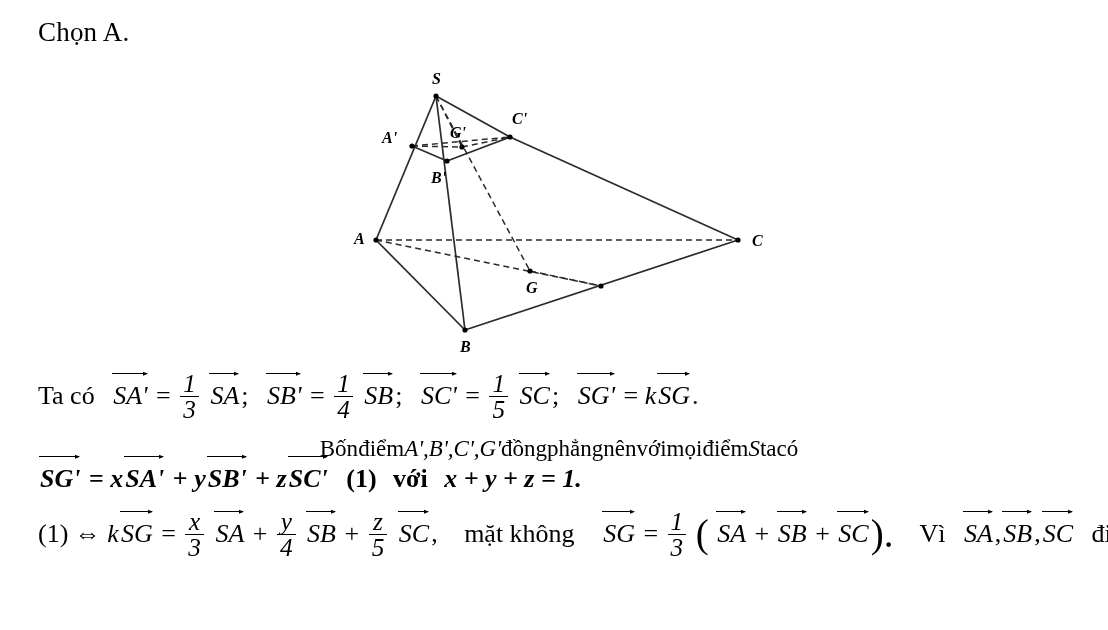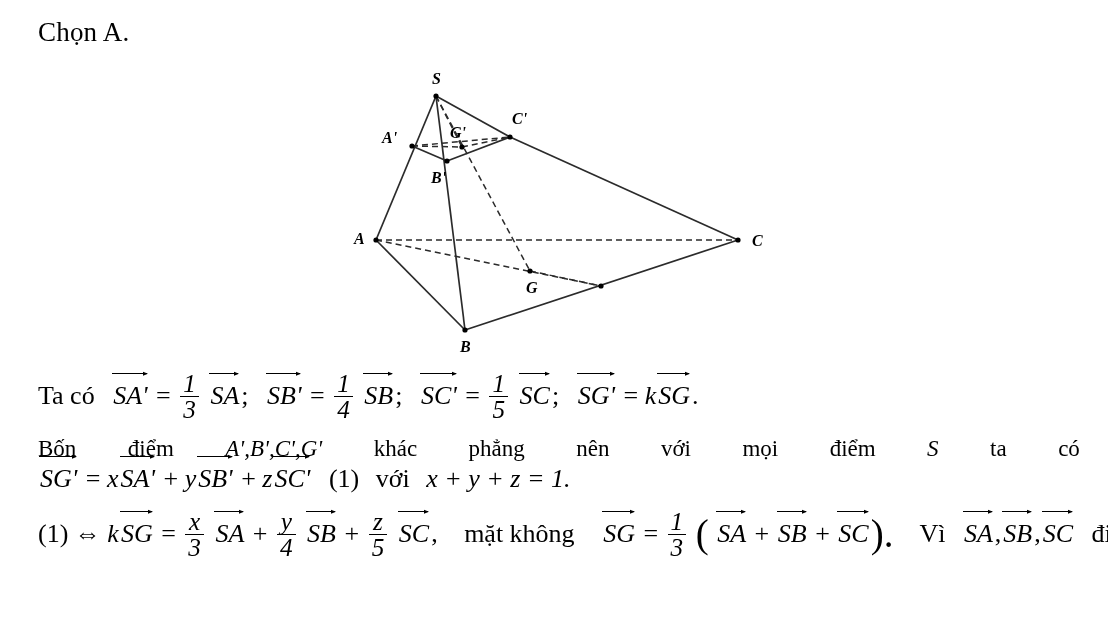--- a/index.html
+++ b/index.html
@@ -52,27 +52,27 @@
     width: 1042px;
   }
   .mline {
     position: relative;
     font-size: 26px;
     line-height: 1.15;
     white-space: nowrap;
   }
   .line1 { top: 0px; height: 46px; }
   .line2 { margin-top: 18px; }
-  .line3 { margin-top: 2px; }
+  .line3 { margin-top: 2px; font-weight: bold; }
   .line4 { margin-top: 16px; }
 
   
   .just-row {
     display: flex;
-    justify-content: space-between;
+    justify-content: center;
     width: 1042px;
     font-size: 23px;
   }
 
   
   .mi {
     font-style: italic;
     font-family: "Liberation Serif", "DejaVu Serif", serif;
   }
   .rm { font-style: normal; }
@@ -204,21 +204,21 @@
     <span class="vec">SC</span><span class="rm">;</span><span class="sp"></span>
     <span class="vec">SG'</span>
     <span class="rm">=</span>
     <span class="mi">k</span><span class="vec">SG</span><span class="rm">.</span>
   </div>
 
   <div class="just-row line2">
     <span class="rm">Bốn</span>
     <span class="rm">điểm</span>
     <span class="mi">A',B',C',G'</span>
-    <span class="rm">khác</span>
+    <span class="rm">đồng</span>
     <span class="rm">phẳng</span>
     <span class="rm">nên</span>
     <span class="rm">với</span>
     <span class="rm">mọi</span>
     <span class="rm">điểm</span>
     <span class="mi">S</span>
     <span class="rm">ta</span>
     <span class="rm">có</span>
   </div>
 

